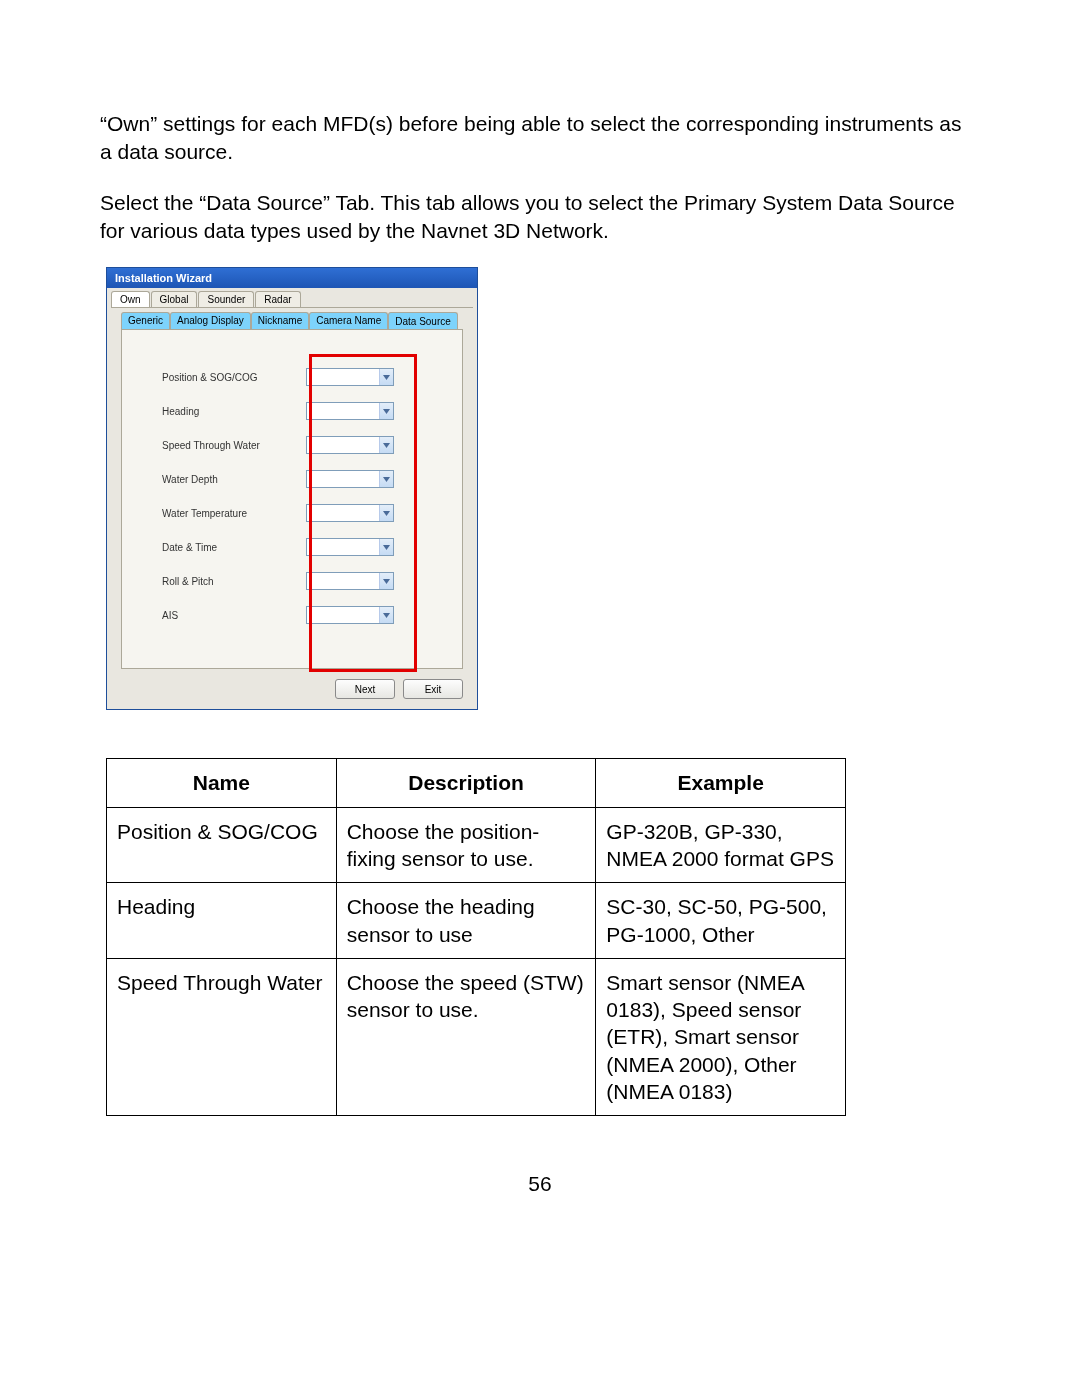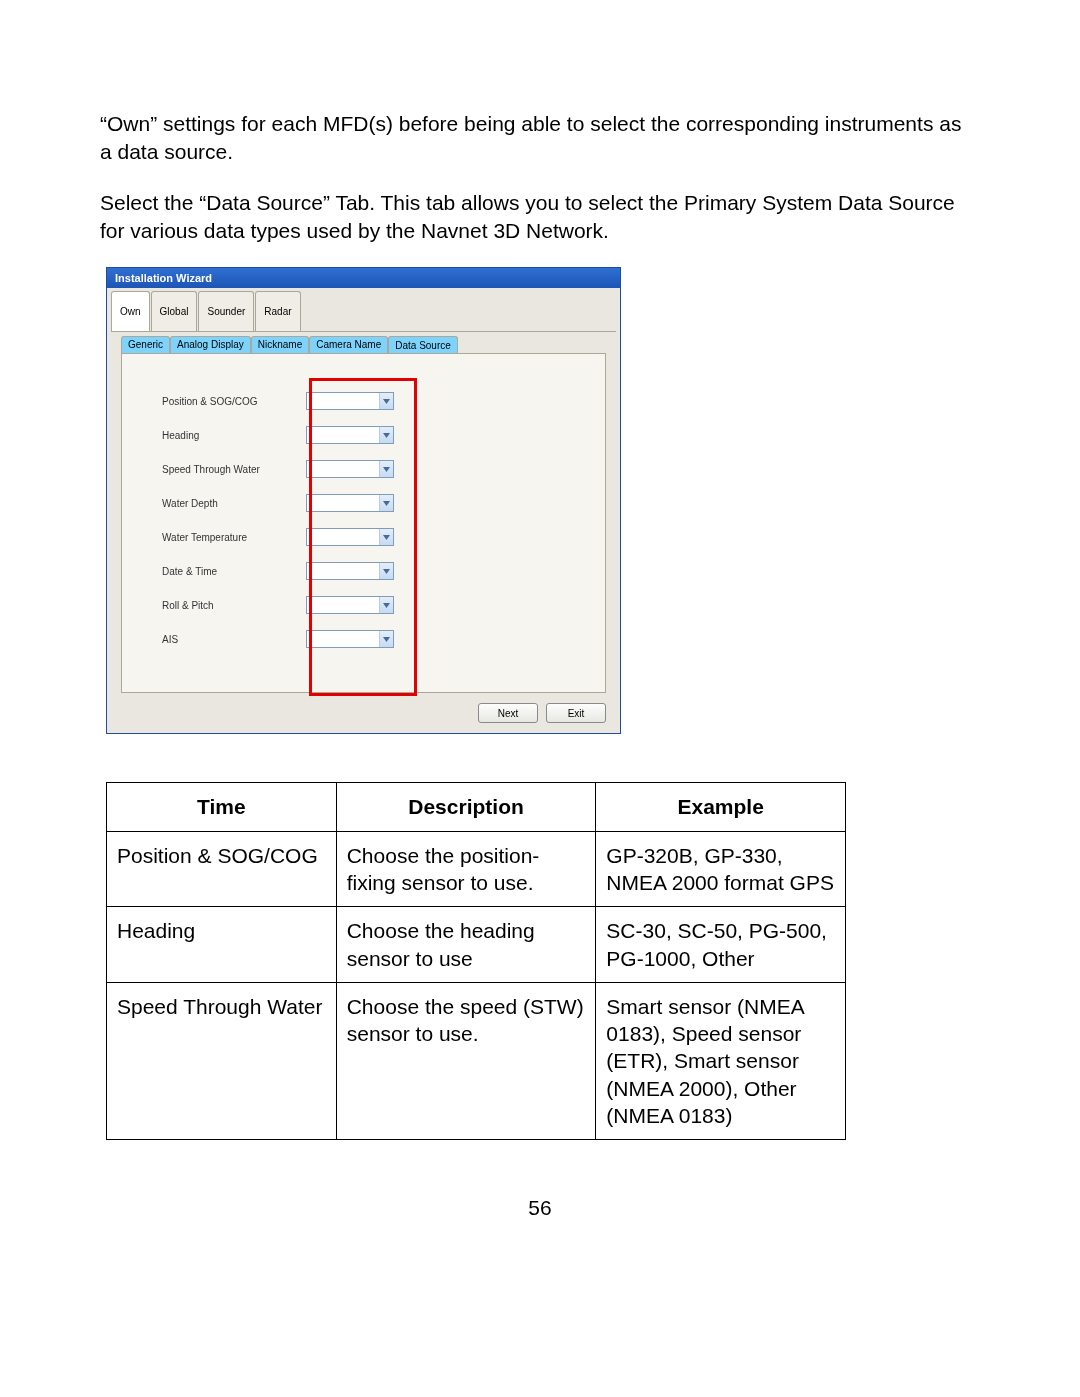--- a/index.html
+++ b/index.html
@@ -14,21 +14,21 @@
   .page {
     padding: 110px 100px 60px 100px;
   }
   .para {
     font-size: 21px;
     line-height: 1.35;
     margin: 0 3px 22px 0;
   }
   
   .wizard {
-    width: 515px;
+    width: 372px;
     margin: 6px 0 48px 6px;
     border: 1px solid #1e4e9a;
   }
   .wizard-title {
     background: linear-gradient(#2f6fd4, #1d55b4);
     color: #fff;
     font-size: 11px;
     font-weight: bold;
     padding: 4px 8px;
   }
@@ -39,21 +39,21 @@
   .tabs1 {
     display: flex;
     gap: 0;
     padding: 3px 4px 0 4px;
     font-size: 10px;
   }
   .tabs1 .tab {
     border: 1px solid #aca899;
     border-bottom: none;
     background: #efede5;
-    padding: 14px 8px;
+    padding: 2px 8px;
     border-top-left-radius: 3px;
     border-top-right-radius: 3px;
     margin-right: 1px;
     position: relative;
   }
   .tabs1 .tab.active {
     background: #fff;
   }
   .tabs1-bar {
     border-top: 1px solid #aca899;
@@ -314,21 +314,21 @@
         <div class="win-btn">Next</div>
         <div class="win-btn">Exit</div>
       </div>
 
     </div>
   </div>
 
   <table class="desc-table">
     <thead>
       <tr>
-        <th>Time</th>
+        <th>Name</th>
         <th>Description</th>
         <th>Example</th>
       </tr>
     </thead>
     <tbody>
       <tr>
         <td>Position &amp; SOG/COG</td>
         <td>Choose the position-fixing sensor to use.</td>
         <td>GP-320B, GP-330, NMEA 2000 format GPS</td>
       </tr>

